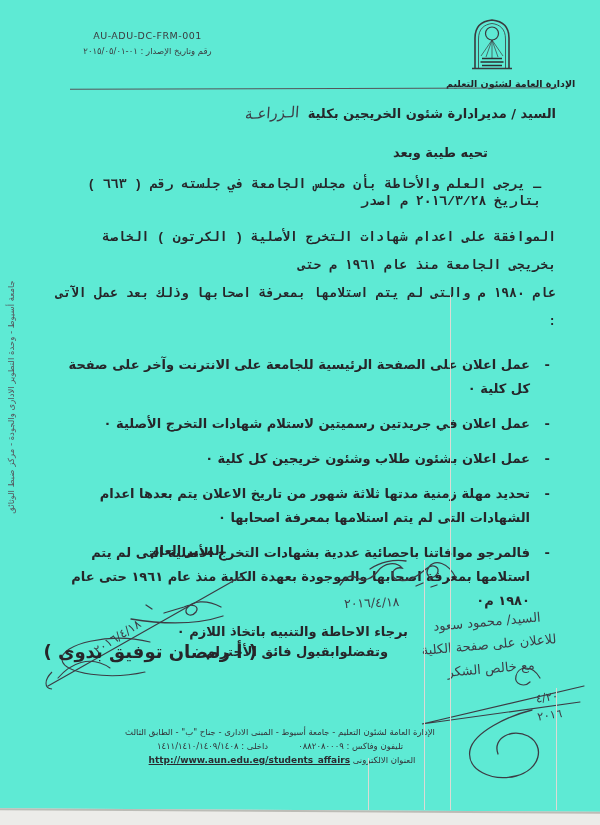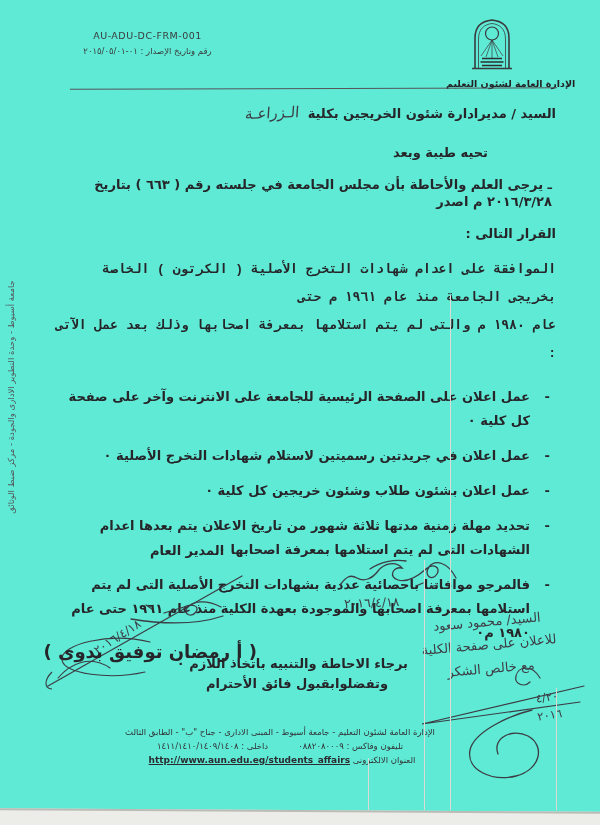--- a/index.html
+++ b/index.html
@@ -39,21 +39,21 @@
     direction:rtl;text-align:right;
     font-size:13px;font-weight:bold;color:#26262a;line-height:1.3;
   }
   .to-line{margin:8px 0 0;}
   .college-hw{
     display:inline-block;font-weight:400;color:#3e3e48;
     font-size:15px;letter-spacing:2px;transform:rotate(-2deg) skewX(-6deg);
     margin-right:8px;
   }
   .greeting{margin:21px 68px 0 0;}
-  .intro{margin:16px 4px 0;}
+  .intro{margin:16px 15px 0;font-family:Liberation Mono, monospace;}
   .decree-label{margin:15px 0 0;}
   .decision{margin:13px 0 0;line-height:2.15;font-family:Liberation Mono, monospace;}
   ul.points{list-style:none;margin:17px 0 0;padding:0 4px 0 0;}
   ul.points li{
     position:relative;padding-right:22px;margin:0 0 11px;line-height:1.85;
   }
   ul.points .dash{position:absolute;right:2px;top:0;}
   .closing1{margin:9px 148px 0 0;}
   .closing2{margin:3px 168px 0 0;}
   
@@ -147,21 +147,20 @@
     </span>
     <div class="org">الإدارة العامة لشئون التعليم</div>
   </div>
 
   <div class="header-rule"></div>
 
   <div class="letter" dir="rtl">
     <p class="to-line"><span>السيد / مديرادارة شئون الخريجين بكلية</span><span class="college-hw hw">الـزراعـة</span></p>
     <p class="greeting">تحيه طيبة وبعد</p>
     <p class="intro">ـ يرجى العلم والأحاطة بأن مجلس الجامعة في جلسته رقم ( ٦٦٣ ) بتاريخ ٢٠١٦/٣/٢٨ م اصدر</p>
-    <p class="decree-label">القرار التالى :</p>
     <p class="decision">
       <span>الموافقة على اعدام شهادات التخرج الأصلية ( الكرتون ) الخاصة بخريجى الجامعة منذ عام ١٩٦١ م حتى</span><br>
       <span>عام ١٩٨٠ م والتى لم يتم استلامها بمعرفة اصحابها  وذلك بعد عمل الآتى :</span>
     </p>
     <ul class="points">
       <li><span class="dash">-</span><span>عمل اعلان على الصفحة الرئيسية للجامعة على الانترنت وآخر على صفحة كل كلية ٠</span></li>
       <li><span class="dash">-</span><span>عمل اعلان في جريدتين رسميتين لاستلام شهادات التخرج الأصلية ٠</span></li>
       <li><span class="dash">-</span><span>عمل اعلان  بشئون طلاب وشئون خريجين كل كلية ٠</span></li>
       <li><span class="dash">-</span><span>تحديد مهلة زمنية مدتها ثلاثة شهور من تاريخ الاعلان يتم بعدها اعدام الشهادات التى لم يتم استلامها بمعرفة اصحابها ٠</span></li>
       <li><span class="dash">-</span><span>فالمرجو موافاتنا باحصائية عددية بشهادات التخرج الأصلية التى لم يتم استلامها بمعرفة اصحابها والموجودة بعهدة الكلية منذ عام ١٩٦١ حتى عام ١٩٨٠ م٠</span></li>

